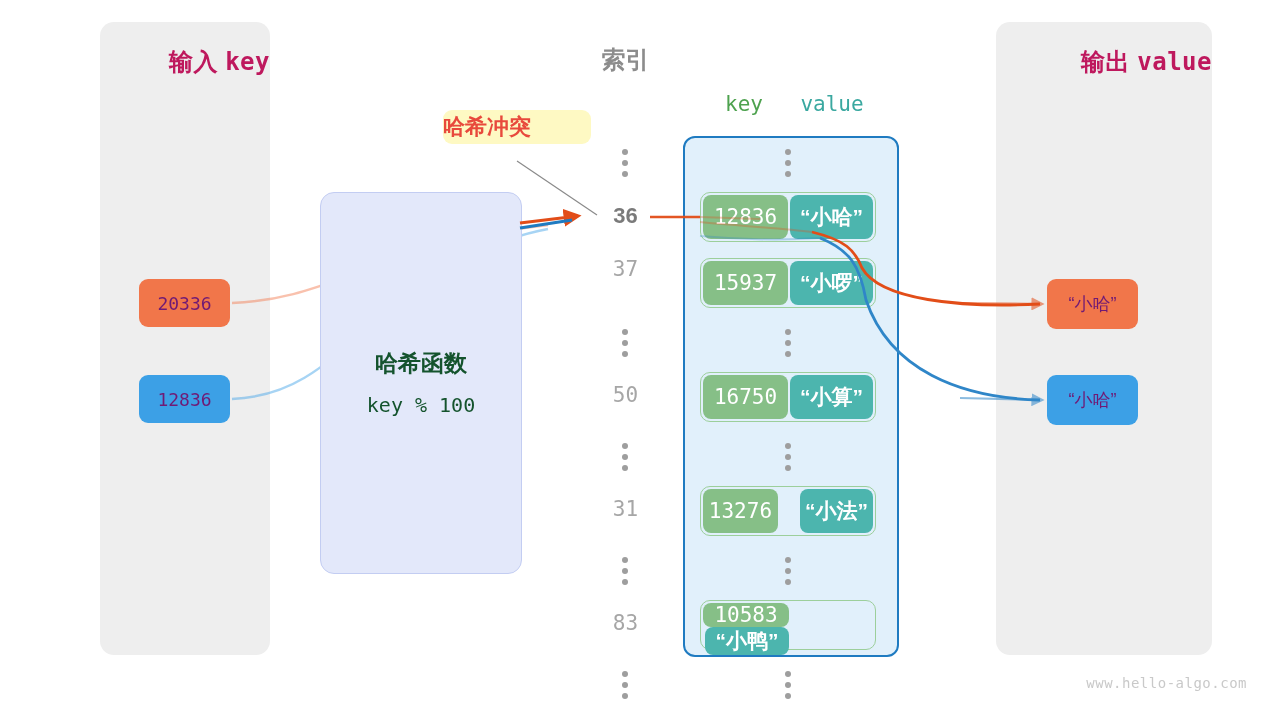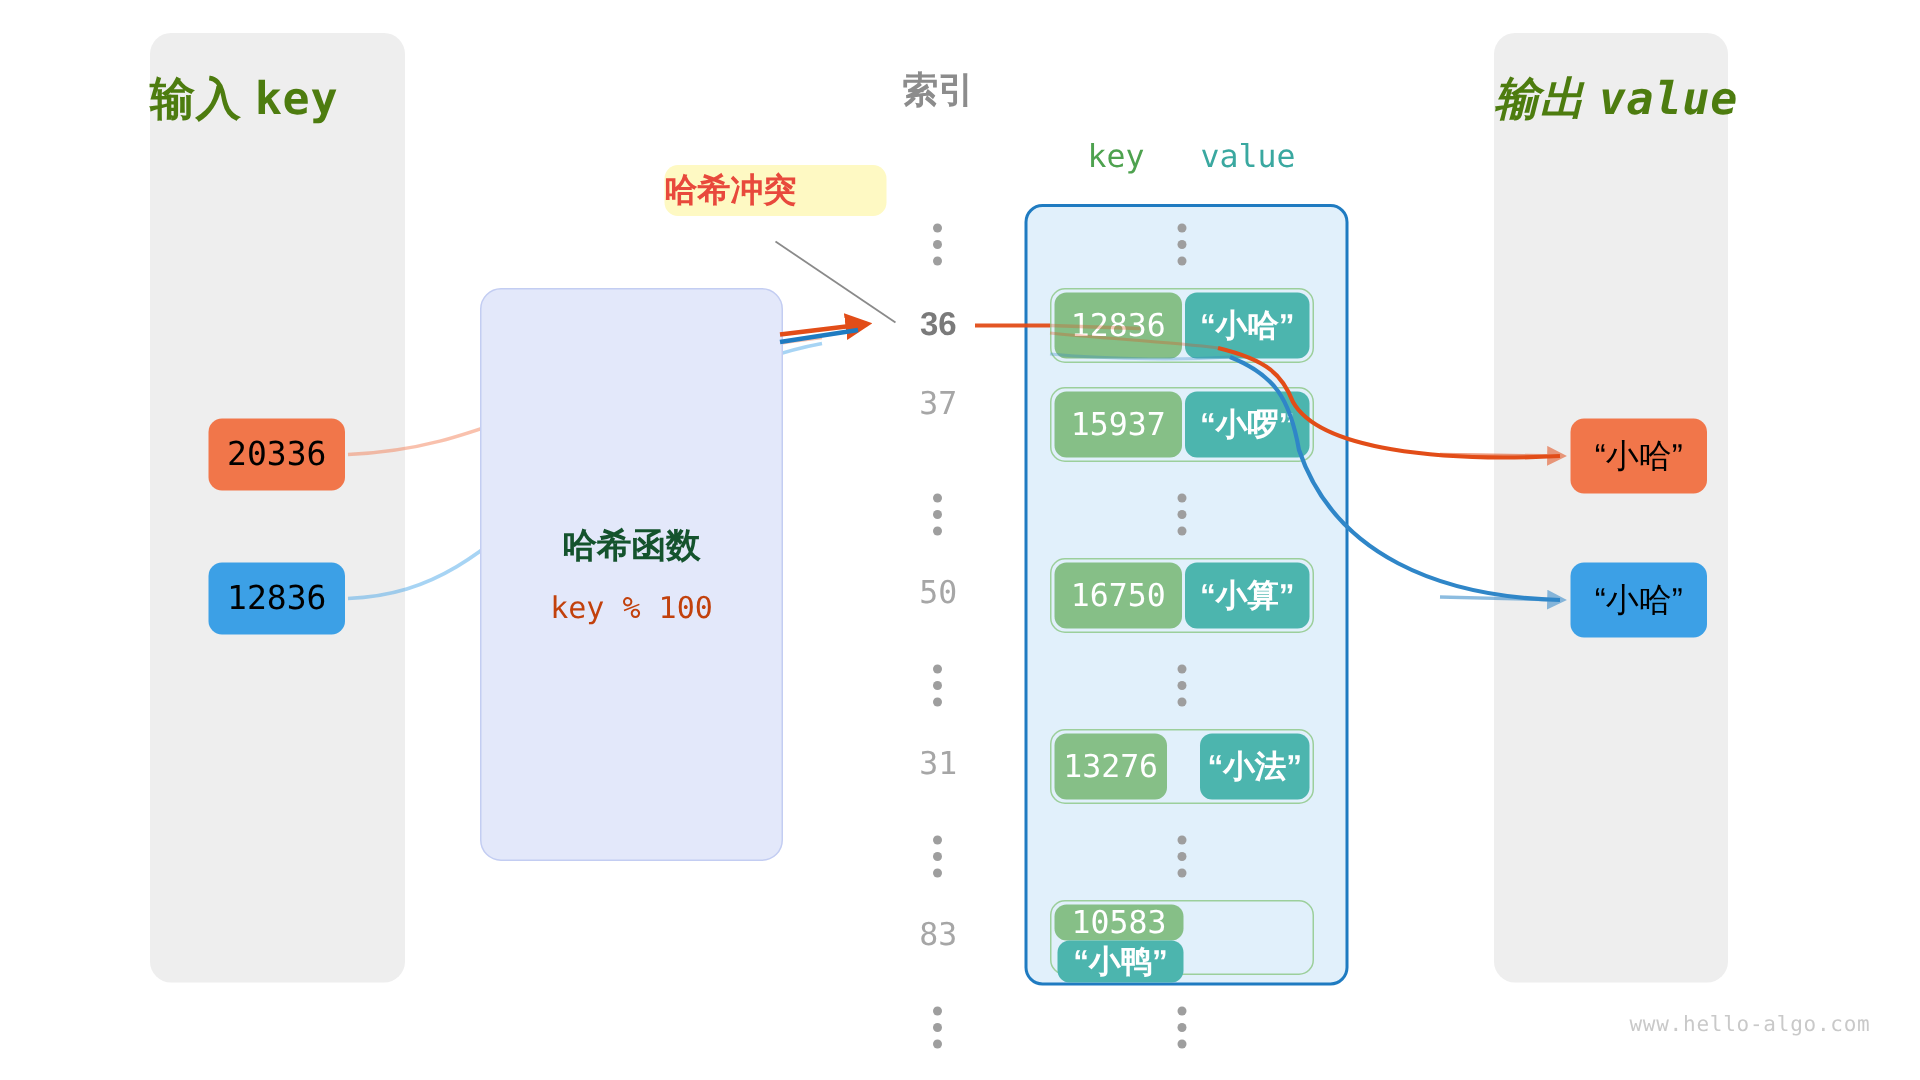--- a/index.html
+++ b/index.html
@@ -18,29 +18,29 @@
     background: #ffffff;
   }
 
   
   .panel {
     position: absolute;
     background: #eeeeee;
     border-radius: 14px;
   }
   #panel-input  { left: 100px; top: 22px;  width: 170px; height: 633px; }
-  #panel-output { left: 996px; top: 22px;  width: 156px; height: 633px; font-style: italic; }
+  #panel-output { left: 996px; top: 22px;  width: 216px; height: 633px; }
 
   .panel-title {
     position: absolute;
     left: 0; right: 0;
     top: 24px;
-    text-align: left;
-    color: #4d7c0f;
-    font-size: 30px;
+    text-align: right;
+    color: #be185d;
+    font-size: 24px;
     font-weight: bold;
     letter-spacing: 0.5px;
     white-space: nowrap;
   }
   .panel-title .mono {
     font-family: "DejaVu Sans Mono", "Liberation Mono", monospace;
     font-weight: bold;
   }
 
   
@@ -60,21 +60,21 @@
     text-align: center;
     color: #14532d;
     font-size: 23px;
     font-weight: bold;
   }
   #hash-box .hf-expr {
     position: absolute;
     left: 0; right: 0;
     top: 200px;
     text-align: center;
-    color: #c2410c;
+    color: #14532d;
     font-size: 20px;
     font-family: "DejaVu Sans Mono", "Liberation Mono", monospace;
   }
 
   
   #collision-box {
     position: absolute;
     left: 443px; top: 110px;
     width: 148px; height: 34px;
     background: #fef9c3;
@@ -90,22 +90,22 @@
     font-weight: bold;
   }
 
   
   .chip {
     position: absolute;
     display: flex;
     align-items: center;
     justify-content: center;
     border-radius: 9px;
-    color: #000000;
-    font-size: 22px;
+    color: #701a75;
+    font-size: 18px;
     z-index: 8;
   }
   .chip.mono { font-family: "DejaVu Sans Mono", "Liberation Mono", monospace; }
   .chip.orange { background: #f1764a; }
   .chip.blue   { background: #3ca0e6; }
 
   #chip-key-a { left: 139px; top: 279px; width: 91px; height: 48px; }
   #chip-key-b { left: 139px; top: 375px; width: 91px; height: 48px; }
   #chip-out-a { left: 1047px; top: 279px; width: 91px; height: 50px; }
   #chip-out-b { left: 1047px; top: 375px; width: 91px; height: 50px; }

